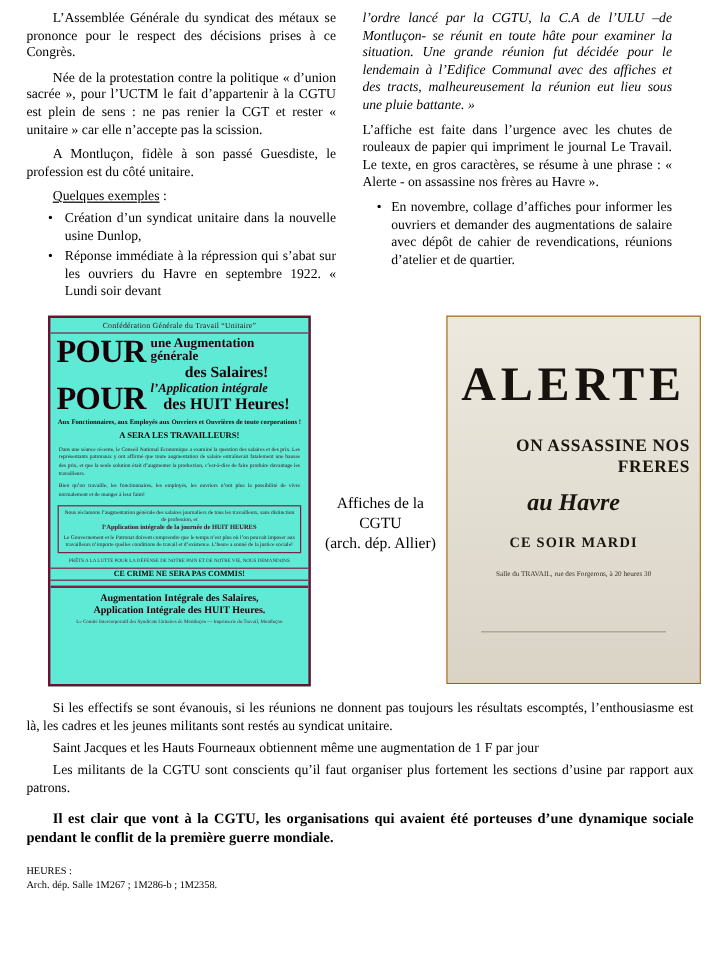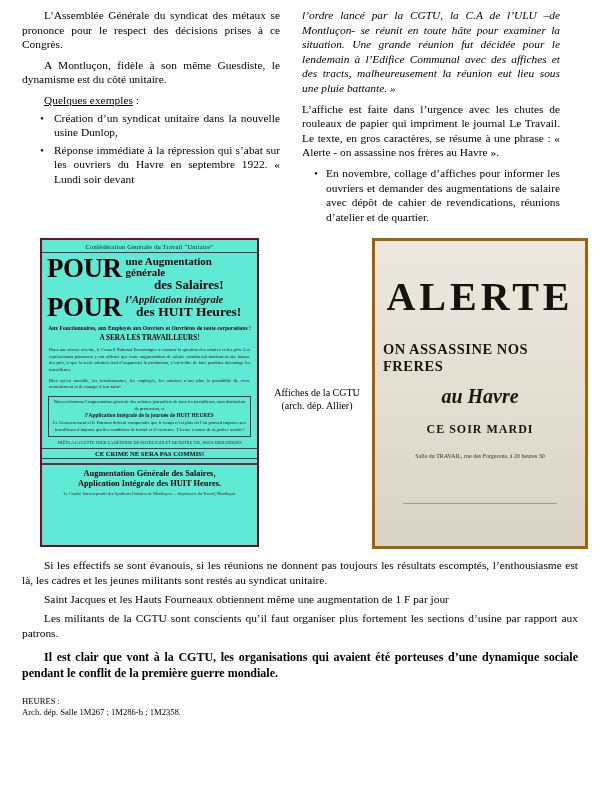--- a/index.html
+++ b/index.html
@@ -95,29 +95,29 @@
     height: 305px;
     background: #5eead4;
     border: 2px solid #6a1030;
   }
   .poster-right {
     left: 350px;
     top: 0;
     width: 210px;
     height: 305px;
     background: #e9e4d8;
-    border: 3px solid #a16207;
+    border: 1px solid #a16207;
   }
   .caption {
     position: absolute;
     left: 245px;
     top: 148px;
     width: 100px;
     text-align: center;
-    font-size: 10px;
+    font-size: 13px;
     line-height: 1.3;
     font-family: "Liberation Serif", serif;
   }
 
   
   .pl-top {
     text-align: center;
     font-size: 6.5px;
     color: #3a0a1e;
     padding: 3px 0 2px 0;
@@ -245,21 +245,21 @@
     text-align: center;
     font-family: "Liberation Serif", serif;
     font-weight: bold;
     font-size: 40px;
     letter-spacing: 4px;
     color: #17120d;
     margin-top: 26px;
     line-height: 1;
   }
   .pr-l2 {
-    text-align: left;
+    text-align: right;
     font-size: 14.5px;
     font-weight: bold;
     letter-spacing: .5px;
     color: #1b1510;
     margin-top: 24px;
   }
   .pr-l3 {
     text-align: center;
     font-size: 20px;
     font-weight: bold;
@@ -332,21 +332,22 @@
 </style>
 </head>
 <body>
 
 <div class="page">
 
   <div class="cols">
 
     <div class="col">
       <p class="t">L’Assemblée Générale du syndicat des métaux se prononce pour le respect des décisions prises à ce Congrès.</p>
-      <p class="t">A Montluçon, fidèle à son même Guesdiste, le dynamisme est du côté unitaire.</p>
+      <p class="t">Née de la protestation contre la politique « d’union sacrée », pour l’UCTM le fait d’appartenir à la CGTU est plein de sens : ne pas renier la CGT et rester « unitaire » car elle n’accepte pas la scission.</p>
+      <p class="t">A Montluçon, fidèle à son passé Guesdiste, le profession est du côté unitaire.</p>
       <div class="u-head"><u>Quelques exemples</u><span> :</span></div>
       <ul class="bul">
         <li>Création d’un syndicat unitaire dans la nouvelle usine Dunlop,</li>
         <li>Réponse immédiate à la répression qui s’abat sur les ouvriers du Havre en septembre 1922. « Lundi soir devant</li>
       </ul>
     </div>
 
     <div class="col">
       <p class="t noind ital">l’ordre lancé par la CGTU, la C.A de l’ULU –de Montluçon- se réunit en toute hâte pour examiner la situation. Une grande réunion fut décidée pour le lendemain à l’Edifice Communal avec des affiches et des tracts, malheureusement la réunion eut lieu sous une pluie battante. »</p>
       <p class="t noind">L’affiche est faite dans l’urgence avec les chutes de rouleaux de papier qui impriment le journal Le Travail. Le texte, en gros caractères, se résume à une phrase : « Alerte - on assassine nos frères au Havre ».</p>
@@ -387,21 +388,21 @@
       <div class="pl-box">
         <div>Nous réclamons l’augmentation générale des salaires journaliers de tous les travailleurs, sans distinction de profession, et</div>
         <div class="hl">l’Application intégrale de la journée de HUIT HEURES</div>
         <div>Le Gouvernement et le Patronat doivent comprendre que le temps n’est plus où l’on pouvait imposer aux travailleurs n’importe quelles conditions de travail et d’existence. L’heure a sonné de la justice sociale!</div>
       </div>
 
       <div class="pl-tiny">PRÊTS A LA LUTTE POUR LA DÉFENSE DE NOTRE PAIN ET DE NOTRE VIE, NOUS DEMANDONS</div>
       <div class="pl-strip">CE CRIME NE SERA PAS COMMIS!</div>
 
       <div class="pl-foot">
-        <div class="f1">Augmentation Générale des Salaires,</div>
+        <div class="f1">Augmentation Intégrale des Salaires,</div>
         <div class="f1">Application Intégrale des HUIT Heures.</div>
       </div>
       <div class="pl-tiny">Le Comité Intercorporatif des Syndicats Unitaires de Montluçon — Imprimerie du Travail, Montluçon</div>
     </div>
 
     <div class="caption">
       <div>Affiches de la CGTU</div>
       <div>(arch. dép. Allier)</div>
     </div>
 

